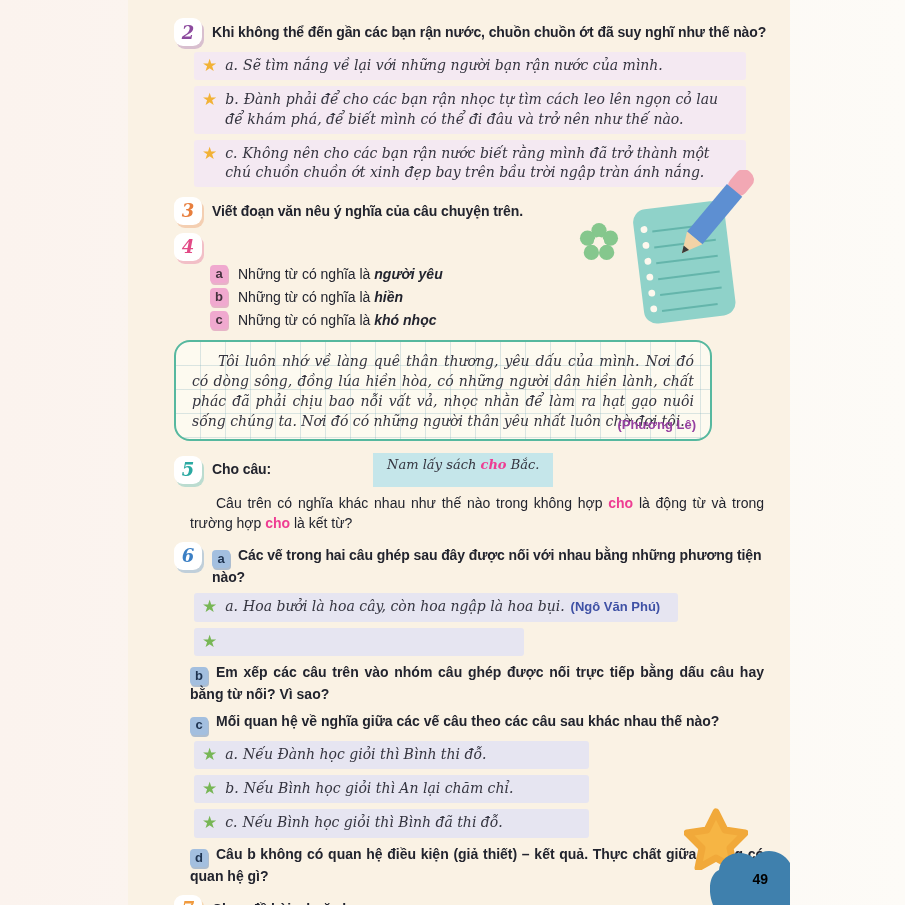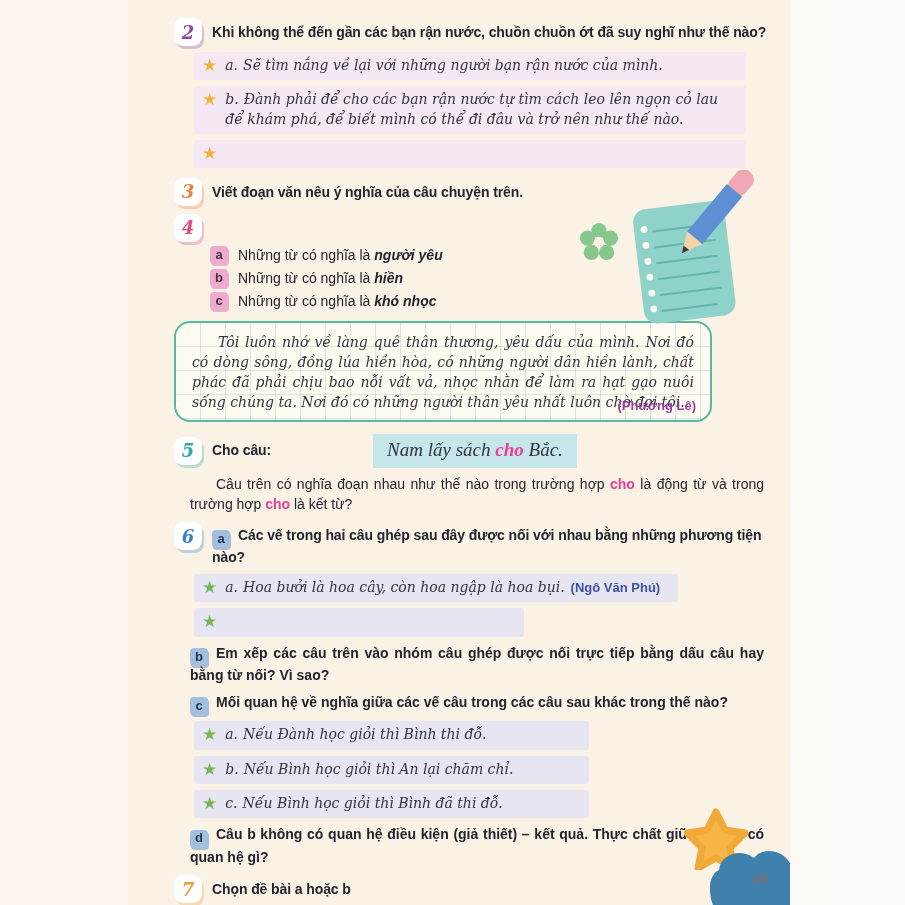--- a/index.html
+++ b/index.html
@@ -64,56 +64,57 @@
       repeating-linear-gradient(to bottom, transparent 0 23px, rgba(110,165,180,.25) 23px 24px),
       #fdfaf0;
     padding:9px 16px 8px 16px;
   }
   .quote-text { text-indent:26px; text-align:justify; font-size:14px; line-height:1.43; }
   .quote-attr { position:absolute; right:14px; bottom:7px; font-family:"Liberation Sans",sans-serif; font-style:normal;
                 font-weight:bold; color:#9641a1; font-size:13px; }
 
   
   .q5-head { display:flex; align-items:center; gap:10px; margin-top:12px; }
-  .sentence-chip { margin-left:92px; background:#c5e6ea; padding:3px 14px 4px 14px; font-size:19px;font-family:Liberation Serif, serif; }
+  .sentence-chip { margin-left:92px; background:#c5e6ea; padding:3px 14px 13px 14px; font-size:13px; }
   .accent { color:#ee3d93; font-weight:bold; font-style:normal; }
   .accent.it { font-style:italic; }
   .para { margin:7px 0 0 16px; width:574px; font-size:14px; line-height:1.42; text-align:justify; text-indent:26px; }
   .para.semib { font-weight:600; text-indent:0; }
   .para.haspill { text-indent:0; }
 
   .spacer-s { height:8px; } .spacer-m { height:10px; }
 
   
   .flower { position:absolute; left:451px; top:222px; }
   .notepad { position:absolute; left:480px; top:170px; }
   .big-star { position:absolute; left:556px; top:808px; }
   .page-blob { position:absolute; right:0; bottom:0; width:80px; height:58px; }
-  .page-num { position:absolute; right:22px; bottom:18px; color:#737373; font-weight:bold; font-size:14px; }
+  .page-num { position:absolute; right:22px; bottom:18px; color:#000000; font-weight:bold; font-size:14px; }
 </style>
 </head>
 <body>
 
 <div class="book-page">
   <div class="content">
 
     <div class="q-head">
       <span class="badge purple">2</span>
       <span class="q-title">Khi không thể đến gần các bạn rận nước, chuồn chuồn ớt đã suy nghĩ như thế nào?</span>
     </div>
     <div class="opt pinkbg">
       <span class="star orange">★</span>
       <span class="script"><span class="opt-label">a.</span><span>Sẽ tìm nắng về lại với những người bạn rận nước của mình.</span></span>
     </div>
     <div class="opt pinkbg">
       <span class="star orange">★</span>
-      <span class="script"><span class="opt-label">b.</span><span>Đành phải để cho các bạn rận nước tự tìm cách leo lên ngọn cỏ lau để khám phá, để biết mình có thể đi đâu và trở nên như thế nào.</span></span>
+      <span class="script"><span class="opt-label">b.</span><span>Đành phải để cho các bạn rận nhọc tự tìm cách leo lên ngọn cỏ lau để khám phá, để biết mình có thể đi đâu và trở nên như thế nào.</span></span>
     </div>
     <div class="opt pinkbg">
       <span class="star orange">★</span>
+      <span class="script"><span class="opt-label">c.</span><span>Không nên cho các bạn rận nước biết rằng mình đã trở thành một chú chuồn chuồn ớt xinh đẹp bay trên bầu trời ngập tràn ánh nắng.</span></span>
     </div>
 
     <div class="spacer-m"></div>
 
     <div class="q-head">
       <span class="badge orange">3</span>
       <span class="q-title">Viết đoạn văn nêu ý nghĩa của câu chuyện trên.</span>
     </div>
 
     <div class="spacer-s"></div>
@@ -137,39 +138,39 @@
     <div class="quote-box">
       <div class="script quote-text">Tôi luôn nhớ về làng quê thân thương, yêu dấu của mình. Nơi đó có dòng sông, đồng lúa hiền hòa, có những người dân hiền lành, chất phác đã phải chịu bao nỗi vất vả, nhọc nhằn để làm ra hạt gạo nuôi sống chúng ta. Nơi đó có những người thân yêu nhất luôn chờ đợi tôi.</div>
       <div class="quote-attr">(Phương Lê)</div>
     </div>
 
     <div class="q5-head">
       <span class="badge teal">5</span>
       <span class="q-title" style="padding-top:0">Cho câu:</span>
       <span class="script sentence-chip"><span>Nam lấy sách </span><span class="accent it">cho</span><span> Bắc.</span></span>
     </div>
-    <div class="para"><span>Câu trên có nghĩa đoạn nhau như thế nào trong trường hợp </span><span class="accent">cho</span><span> là động từ và trong trường hợp </span><span class="accent">cho</span><span> là kết từ?</span></div>
+    <div class="para"><span>Câu trên có nghĩa khác nhau như thế nào trong không hợp </span><span class="accent">cho</span><span> là động từ và trong trường hợp </span><span class="accent">cho</span><span> là kết từ?</span></div>
 
     <div class="spacer-s"></div>
 
     <div class="q-head">
       <span class="badge blue">6</span>
       <span class="q-title" style="padding-top:4px"><span class="pill bluep pill inline">a</span><span>Các vế trong hai câu ghép sau đây được nối với nhau bằng những phương tiện nào?</span></span>
     </div>
     <div class="opt lavbg">
       <span class="star green">★</span>
       <span class="script"><span class="opt-label">a.</span><span>Hoa bưởi là hoa cây, còn hoa ngập là hoa bụi.</span><span class="cite">(Ngô Văn Phú)</span></span>
     </div>
     <div class="opt lavbg">
       <span class="star green">★</span>
     </div>
 
     <div class="para semib haspill"><span class="pill bluep pill inline">b</span><span>Em xếp các câu trên vào nhóm câu ghép được nối trực tiếp bằng dấu câu hay bằng từ nối? Vì sao?</span></div>
 
-    <div class="para semib haspill"><span class="pill bluep pill inline">c</span><span>Mối quan hệ về nghĩa giữa các vế câu trong các câu sau khác trong thế nào?</span></div>
+    <div class="para semib haspill"><span class="pill bluep pill inline">c</span><span>Mối quan hệ về nghĩa giữa các vế câu theo các câu sau khác nhau thế nào?</span></div>
 
     <div class="opt lavbg" style="min-width:395px">
       <span class="star green">★</span>
       <span class="script"><span class="opt-label">a.</span><span>Nếu Đành học giỏi thì Bình thi đỗ.</span></span>
     </div>
     <div class="opt lavbg" style="min-width:395px">
       <span class="star green">★</span>
       <span class="script"><span class="opt-label">b.</span><span>Nếu Bình học giỏi thì An lại chăm chỉ.</span></span>
     </div>
     <div class="opt lavbg" style="min-width:395px">

